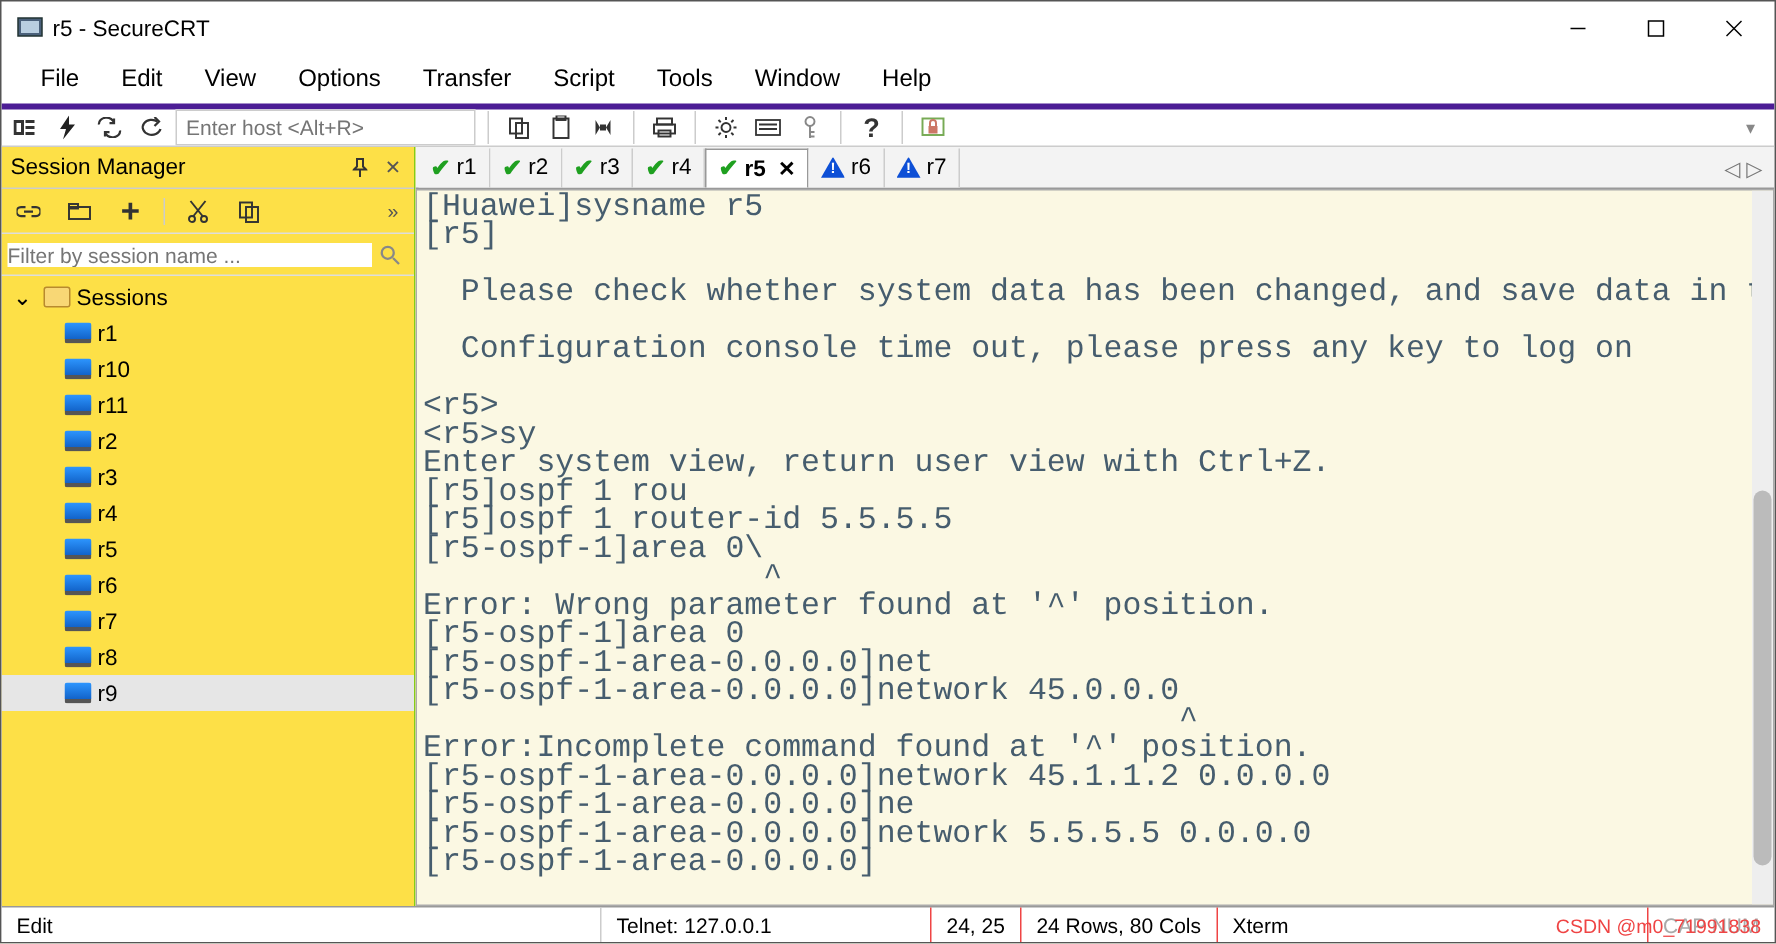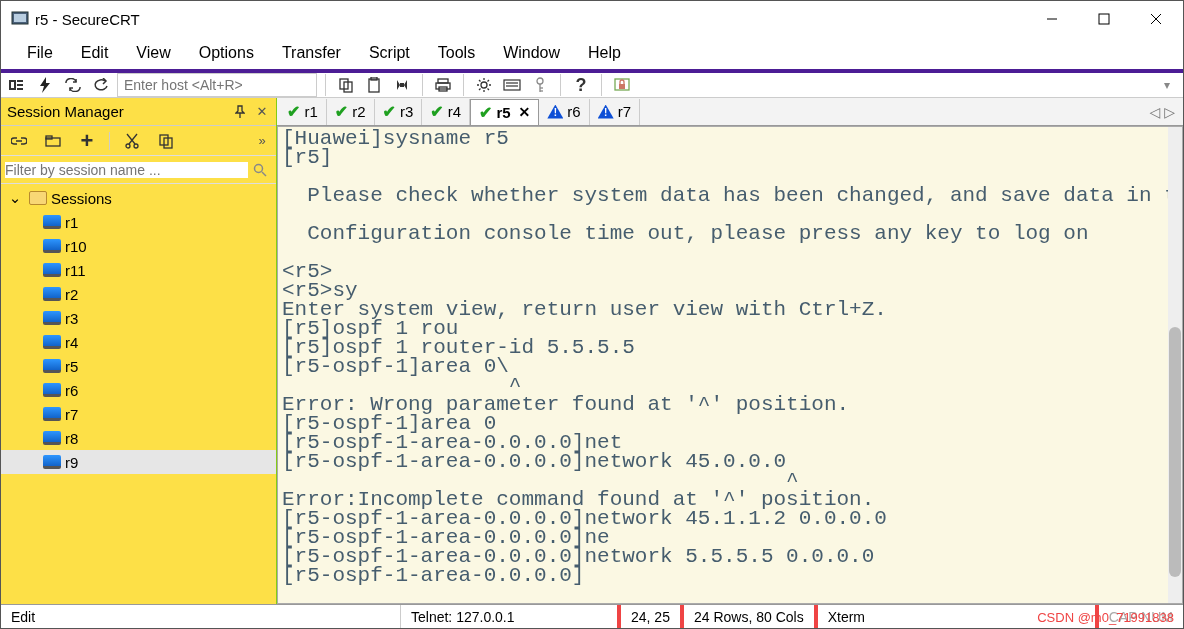--- a/index.html
+++ b/index.html
@@ -81,21 +81,21 @@
 .check{color:#1fa020;font-weight:bold;font-size:16px;}
 .warn{color:#fff;background:#0d4fd6;display:inline-flex;width:16px;height:14px;clip-path:polygon(50% 0,100% 100%,0 100%);align-items:flex-end;justify-content:center;font-size:10px;font-weight:bold;}
 .warn::after{content:"!";position:relative;top:-1px;}
 .closex{margin-left:4px;font-size:14px;}
 .tabs-spacer{flex:1}
 .tab-arrows{display:flex;gap:4px;padding:0 8px;color:#777}
 .terminal{flex:1;background:#fbf8e3;color:#465d6e;font-family:Consolas,"Courier New",monospace;font-size:21px;line-height:19px;padding:2px 4px;overflow:hidden;white-space:pre;border:1px solid #aaa;position:relative;}
 .terminal-scroll{position:absolute;right:0;top:0;bottom:0;width:14px;background:#eee;}
 .terminal-scroll .thumb{position:absolute;left:1px;right:1px;top:200px;height:250px;background:#bbb;border-radius:6px;}
 .statusbar{height:24px;display:flex;align-items:center;border-top:1px solid #999;font-size:14px;background:#fff;}
-.status-cell{padding:0 10px;border-right:4px solid #ef4444;height:100%;display:flex;align-items:center;}
+.status-cell{padding:0 10px;border-right:1px solid #ef4444;height:100%;display:flex;align-items:center;}
 .status-cell.first{flex:0 0 400px;border-right:1px solid #ccc;}
 .watermark{position:absolute;right:10px;bottom:4px;color:#ef4444;font-size:13px;font-family:Liberation Sans, sans-serif;}
 .caret{color:#888;font-size:12px;}
 .chev{width:20px;text-align:center;}
 </style>
 </head>
 <body>
 
 <div class="window">
 

